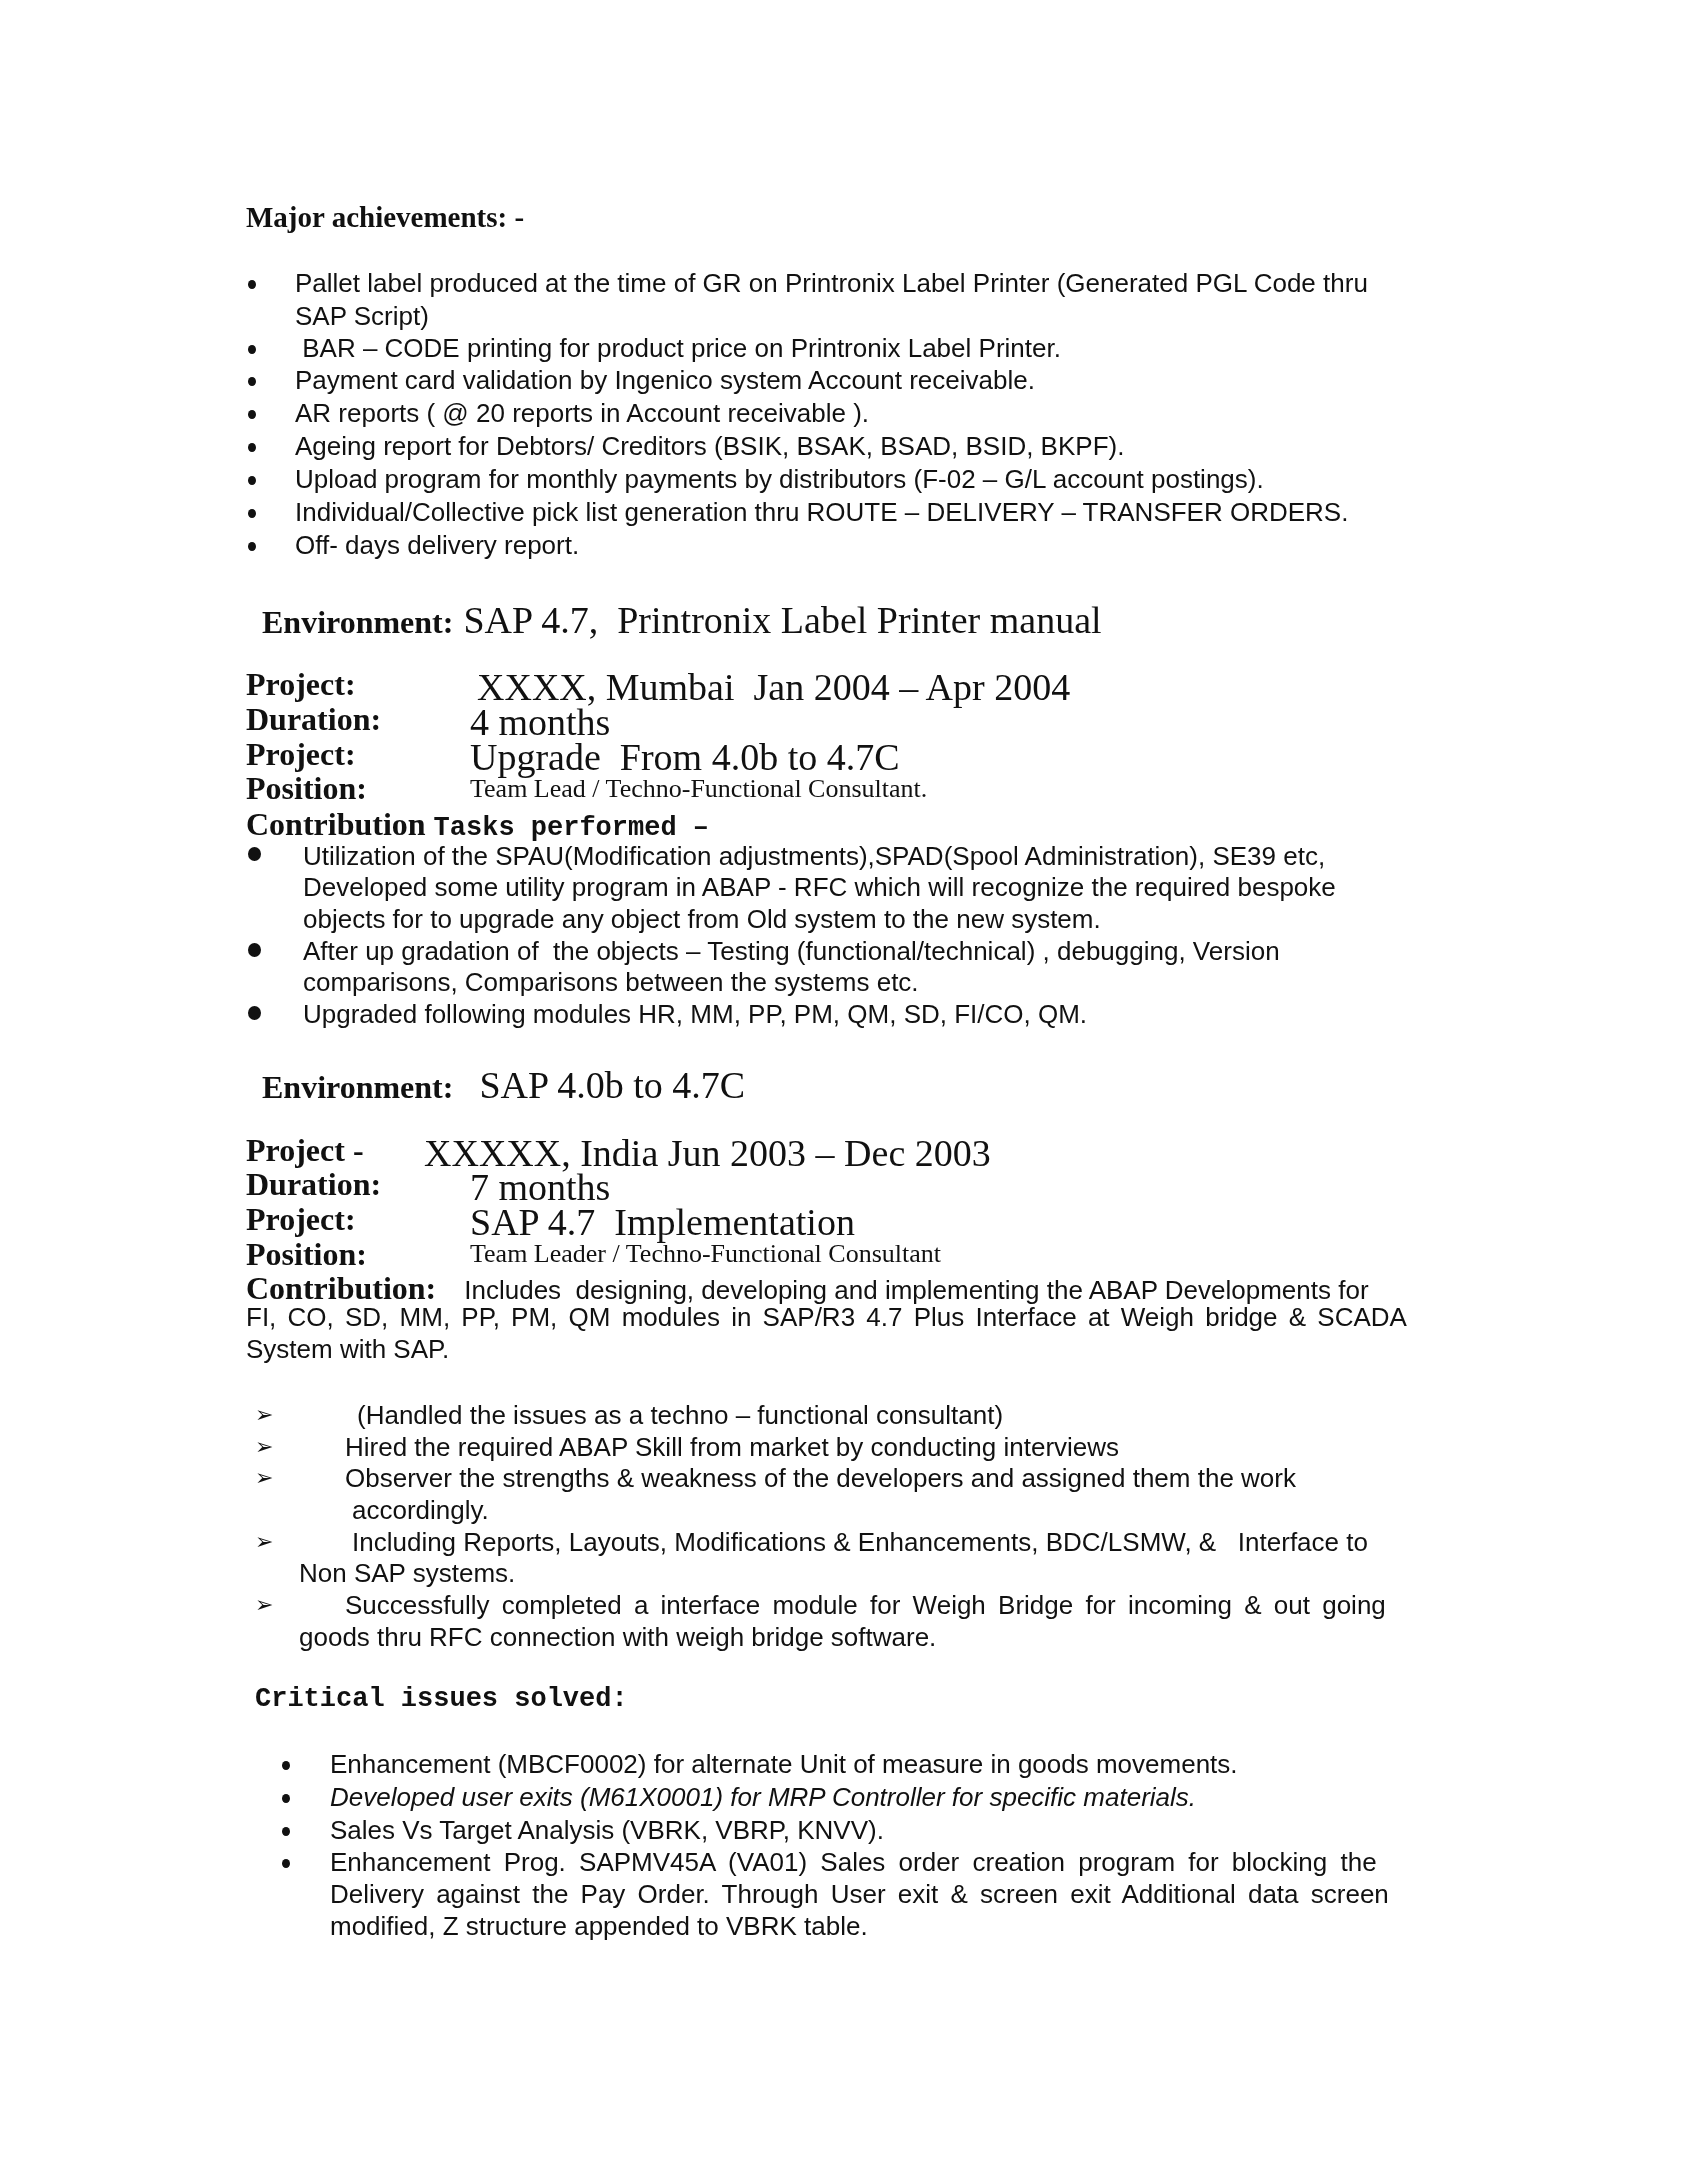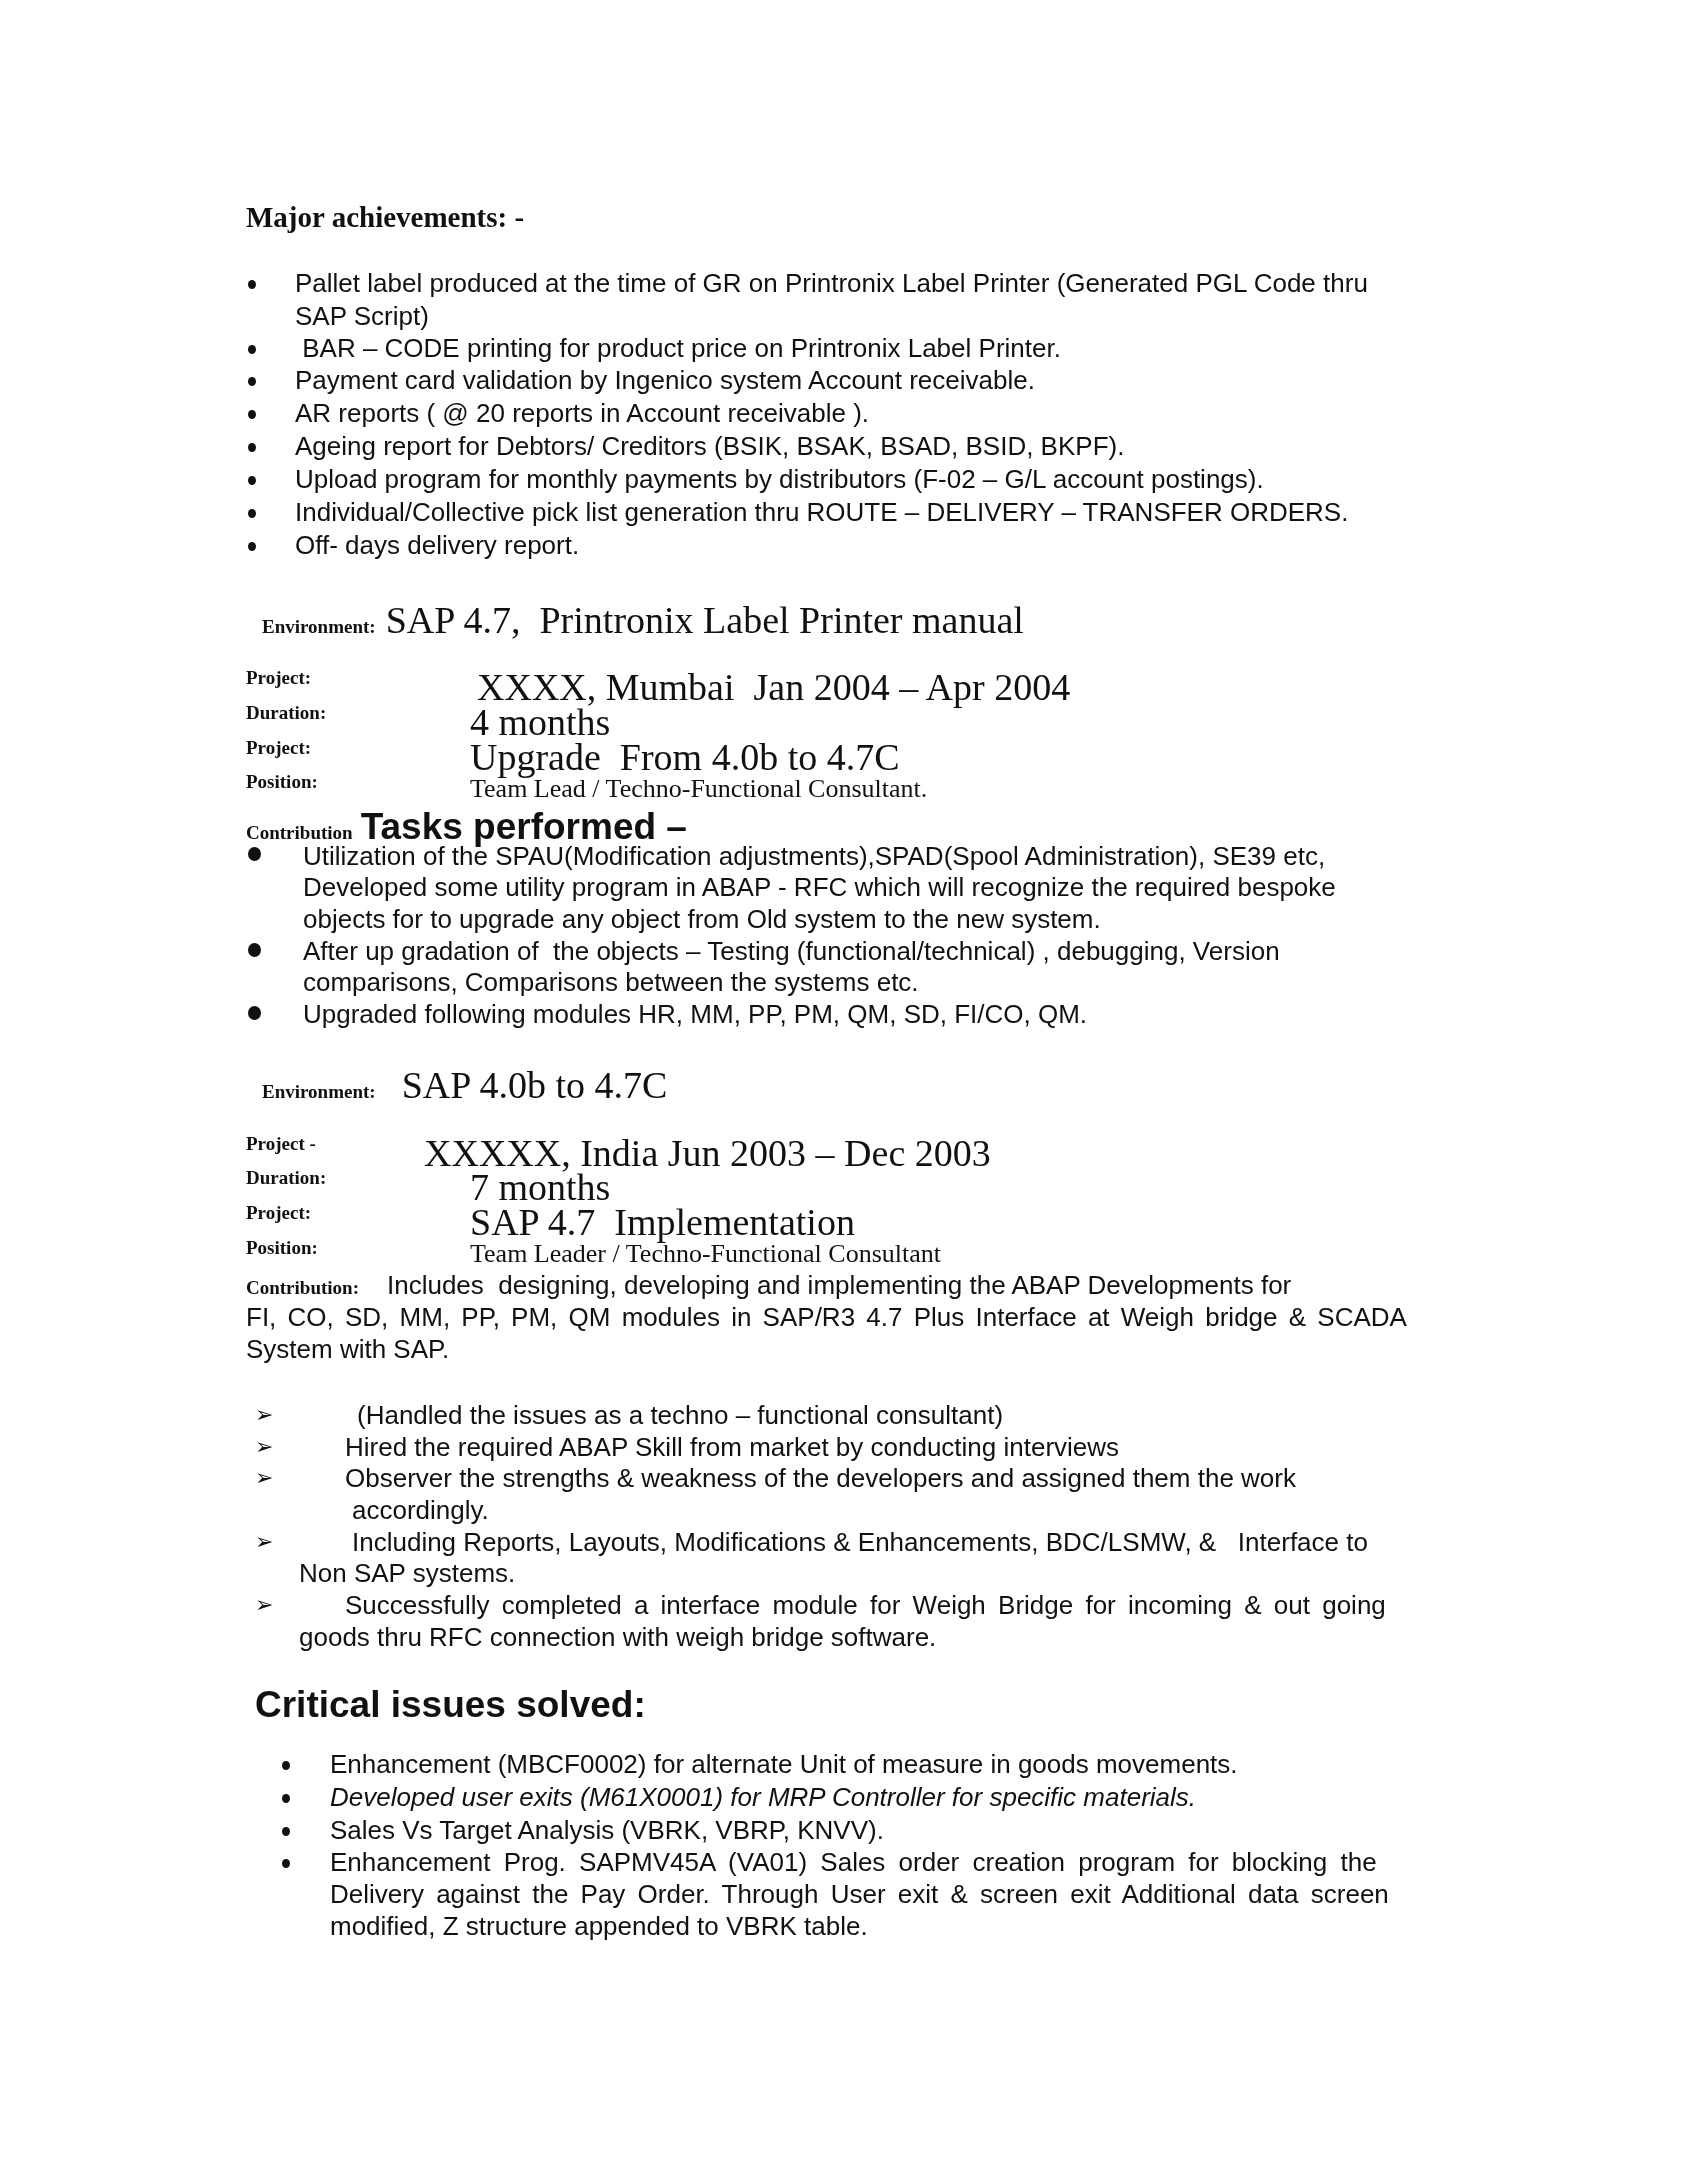--- a/index.html
+++ b/index.html
@@ -1,23 +1,23 @@
 <!DOCTYPE html>
 <html><head>
 <meta charset="utf-8">
 <style>
   html, body { margin: 0; padding: 0; background: #ffffff; }
   body { width: 1683px; height: 2178px; position: relative; overflow: hidden; color: #111; }
   .abs { position: absolute; white-space: nowrap; line-height: 1; }
   .h-serif-bold { font-family: "Liberation Serif", serif; font-weight: bold; font-size: 29px; }
-  .label-serif-bold { font-family: "Liberation Serif", serif; font-weight: bold; font-size: 19px; text-align: center; }
+  .label-serif-bold { font-family: "Liberation Serif", serif; font-weight: bold; font-size: 32px; text-align: center; }
   .val-serif { font-family: "Liberation Serif", serif; font-size: 38px; }
   .val-serif-small { font-family: "Liberation Serif", serif; font-size: 26px; }
   .body-sans { font-family: "Liberation Sans", sans-serif; font-size: 26px; }
-  .bold-sans { font-family: Liberation Sans, sans-serif; font-weight: bold; font-size: 37px; }
+  .bold-sans { font-family: Liberation Mono, monospace; font-weight: bold; font-size: 27px; }
   .bullet-dot { position: absolute; width: 8px; height: 9px; border-radius: 50%; background: #111; }
   .bullet-big { position: absolute; width: 13px; height: 14px; border-radius: 50%; background: #111; }
   .arrow { position: absolute; font-family: "DejaVu Sans", sans-serif; font-size: 22px; line-height: 1; }
 </style>
 </head>
 <body>
 
 <div class="abs h-serif-bold" style="left:246px; top:203px;">Major achievements: -</div>
 
 <div>

